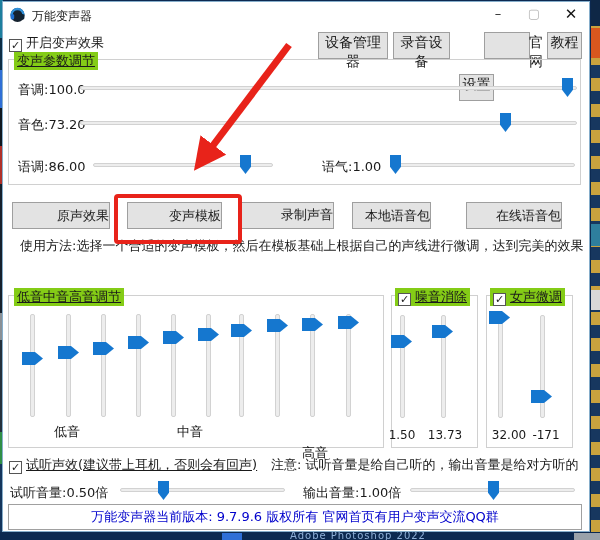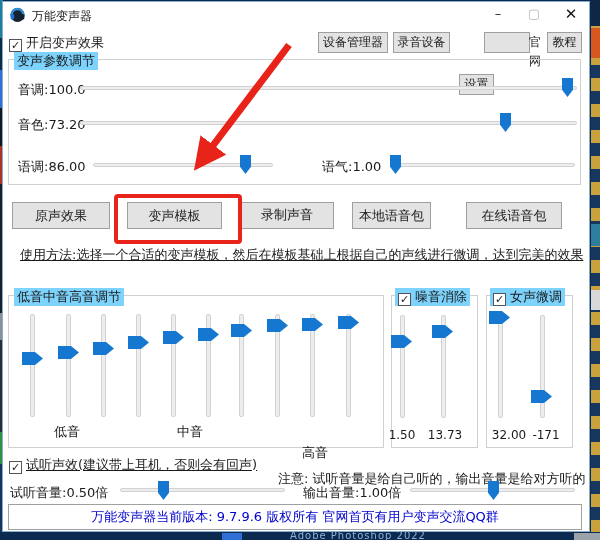--- a/index.html
+++ b/index.html
@@ -5,25 +5,25 @@
   html,body{margin:0;padding:0;}
   body{font-family:"DejaVu Sans","Liberation Sans",sans-serif;font-size:13px;color:#1a1a1a;}
   #stage{position:relative;width:600px;height:540px;overflow:hidden;background:#0c2950;}
   .abs{position:absolute;white-space:nowrap;}
   
   #win{position:absolute;left:2px;top:1px;width:588px;height:531px;background:#fff;border:1px solid #86aecb;box-sizing:border-box;}
   .titlebar-text{font-size:12px;}
   .winctl{position:absolute;top:2px;height:24px;line-height:24px;text-align:center;font-size:13px;cursor:default;}
   
   .btn{position:absolute;background:#e3e3e3;border:1px solid #9f9f9f;box-sizing:border-box;text-align:center;cursor:default;}
-  .tb-btn{top:32px;height:21px;line-height:19px;font-size:12px;}
-  .act-btn{top:202px;height:27px;line-height:25px;}
+  .tb-btn{top:32px;height:27px;line-height:19px;font-size:14px;}
+  .act-btn{top:202px;height:27px;line-height:25px;text-align:right;}
   
   .gbox{position:absolute;border:1px solid #d0d0d0;box-sizing:border-box;}
-  .glabel{position:absolute;background:#7dd3fc;padding:0 3px;z-index:3;}
+  .glabel{position:absolute;background:#84cc16;padding:0 3px;z-index:3;text-decoration:underline;}
   
   .cb{display:inline-block;width:13px;height:13px;background:#fff;border:1px solid #555;box-sizing:border-box;
       font-size:11px;line-height:11px;text-align:center;color:#222;vertical-align:-2px;margin-right:4px;}
   
   .htrack{position:absolute;height:4px;background:#ededed;border:1px solid #d2d2d2;border-radius:2px;box-sizing:border-box;}
   .vtrack{position:absolute;width:5px;background:#ededed;border:1px solid #d2d2d2;border-radius:2px;box-sizing:border-box;}
   .hhandle{position:absolute;width:11px;height:19px;background:#1577cf;z-index:2;
       clip-path:polygon(0 0,100% 0,100% 62%,50% 100%,0 62%);}
   .vhandle{position:absolute;width:21px;height:13px;background:#1577cf;z-index:2;
       clip-path:polygon(0 0,62% 0,100% 50%,62% 100%,0 100%);}
@@ -103,21 +103,21 @@
   <div class="htrack" style="left:390px;top:163px;width:185px;"></div>
   <div class="hhandle" style="left: 390px; top: 155px;"></div>
 
   <div class="btn act-btn" style="left:12px;width:98px;">原声效果</div>
   <div class="btn act-btn" style="left:127px;width:95px;">变声模板</div>
   <div class="btn act-btn" style="left:240px;width:94px;font-family:Liberation Mono, monospace;">录制声音</div>
   <div class="btn act-btn" style="left:352px;width:79px;">本地语音包</div>
   <div class="btn act-btn" style="left:466px;width:96px;">在线语音包</div>
   <div id="highlight-box"></div>
 
-  <span class="abs" style="left:20px;top:246px;text-decoration:underline;">使用方法:选择一个合适的变声模板，然后在模板基础上根据自己的声线进行微调，达到完美的效果</span>
+  <span class="abs" style="left:20px;top:237px;">使用方法:选择一个合适的变声模板，然后在模板基础上根据自己的声线进行微调，达到完美的效果</span>
 
   <div class="gbox" style="left:8px;top:295px;width:376px;height:153px;"></div>
   <span class="glabel" style="left:14px;top:288px;">低音中音高音调节</span>
 
   <div class="vtrack" style="left:30px;top:314px;height:103px;"></div>
   <div class="vtrack" style="left:66px;top:314px;height:103px;"></div>
   <div class="vtrack" style="left:101px;top:314px;height:103px;"></div>
   <div class="vtrack" style="left:136px;top:314px;height:103px;"></div>
   <div class="vtrack" style="left:171px;top:314px;height:103px;"></div>
   <div class="vtrack" style="left:206px;top:314px;height:103px;"></div>
@@ -159,21 +159,21 @@
   <div class="vtrack" style="left:498px;top:315px;height:103px;"></div>
   <div class="vtrack" style="left:540px;top:315px;height:103px;"></div>
   <div class="vhandle" style="left: 489px; top: 311px;"></div>
   <div class="vhandle" style="left: 531px; top: 390px;"></div>
   <span class="valtxt" style="left:491px;top:428px;width:36px;">32.00</span>
   <span class="valtxt" style="left:530px;top:428px;width:32px;">-171</span>
 
   <span class="abs" style="left:9px;top:456px;text-decoration:underline;">
     <span class="cb">✓</span><span>试听声效(建议带上耳机，否则会有回声)</span>
   </span>
-  <span class="abs" style="left:278px;top:456px;margin-top:14px;">注意: 试听音量是给自己听的，输出音量是给对方听的</span>
+  <span class="abs" style="left:271px;top:456px;">注意: 试听音量是给自己听的，输出音量是给对方听的</span>
 
   <span class="abs" style="left:10px;top:484px;"><span>试听音量:</span><span>0.50倍</span></span>
   <div class="htrack" style="left:120px;top:488px;width:165px;"></div>
   <div class="hhandle" style="left: 158px; top: 481px;"></div>
 
   <span class="abs" style="left:303px;top:484px;"><span>输出音量:</span><span>1.00倍</span></span>
   <div class="htrack" style="left:410px;top:488px;width:165px;"></div>
   <div class="hhandle" style="left: 488px; top: 481px;"></div>
 
   <div id="statusbar">万能变声器当前版本: 9.7.9.6   版权所有   官网首页有用户变声交流QQ群</div>

